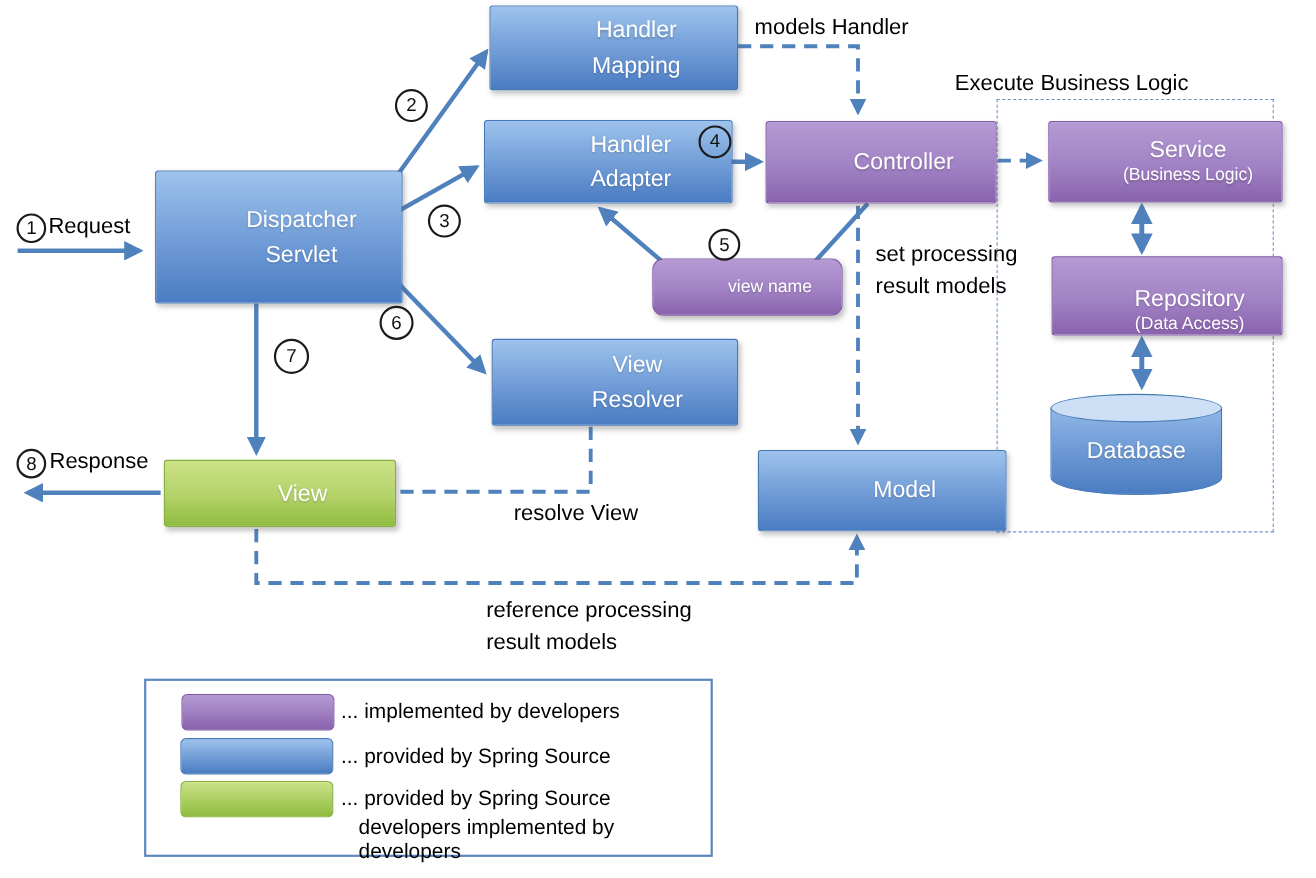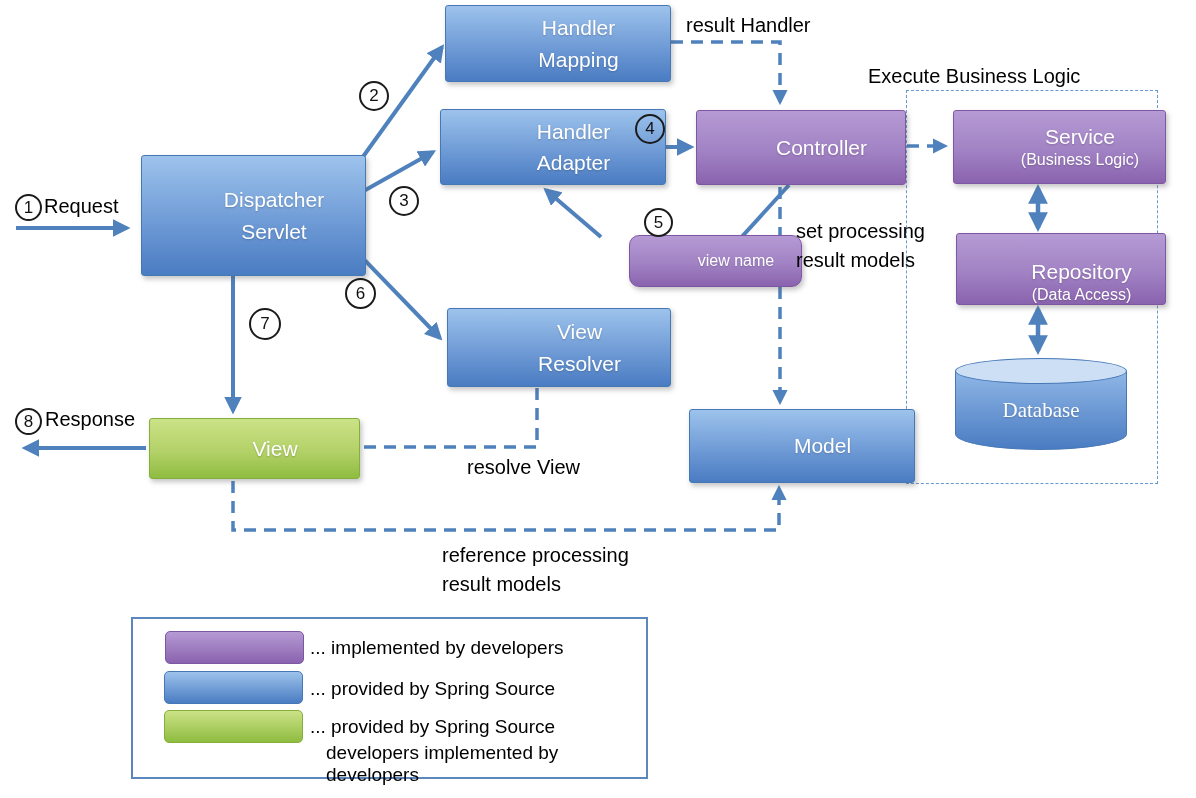--- a/index.html
+++ b/index.html
@@ -18,21 +18,21 @@
         color:#fff;text-align:center;border-radius:3px;
         box-shadow:2px 3px 5px rgba(90,90,90,.35);padding-left:41px;}
   .node .nlabel{font-size:21px;line-height:1.5;white-space:pre-line;text-shadow:0 1px 2px rgba(0,0,0,.2);}
   .node .nsub{font-size:16px;line-height:1.2;margin-top:1px;text-shadow:0 1px 2px rgba(0,0,0,.2);}
   .blue{background:linear-gradient(180deg,var(--blue-box-top) 0%,#6f9bd6 55%,var(--blue-box-bottom) 100%);
         border:1px solid var(--blue-box-border);}
   .purple{background:linear-gradient(180deg,var(--purple-box-top) 0%,#a182c4 55%,var(--purple-box-bottom) 100%);
         border:1px solid var(--purple-box-border);}
   .green{background:linear-gradient(180deg,var(--green-box-top) 0%,#b3d168 55%,var(--green-box-bottom) 100%);
         border:1px solid var(--green-box-border);}
-  .rounded{border-radius:10px;margin-left:36px;}
+  .rounded{border-radius:10px;}
   .small-label .nlabel{font-size:16px;line-height:1.2;}
 
   
   .cylinder{position:absolute;}
   .cyl-body{position:absolute;left:0;right:0;top:13px;bottom:0;
             background:linear-gradient(180deg,#8fb6e6 0%,var(--blue-box-bottom) 100%);
             border:1px solid var(--blue-box-border);
             border-radius:0 0 50% 50% / 0 0 16px 16px;}
   .cyl-top{position:absolute;left:0;right:0;top:0;height:26px;background:var(--database-top);
            border:1px solid var(--blue-box-border);border-radius:50%;box-sizing:border-box;}
@@ -114,21 +114,21 @@
   <div class="node purple" style="left:953px;top:110px;width:170px;height:72px;">
     <div class="nlabel" style="line-height:1.15;">Service</div>
     <div class="nsub">(Business Logic)</div>
   </div>
 
   <div class="node purple" style="left:956px;top:233px;width:167px;height:70px;justify-content:flex-end;">
     <div class="nlabel" style="line-height:1.15;">Repository</div>
     <div class="nsub">(Data Access)</div>
   </div>
 
-  <div class="cylinder" style="left:955px;top:358px;width:172px;height:92px;font-family:Liberation Serif, serif;">
+  <div class="cylinder" style="left:955px;top:358px;width:156px;height:92px;">
     <div class="cyl-body"></div>
     <div class="cyl-top"></div>
     <div class="cyl-label">Database</div>
   </div>
 
   <div class="node purple rounded small-label" style="left:593px;top:235px;width:130px;height:50px;">
     <div class="nlabel">view name</div>
   </div>
 
   <div class="node blue" style="left:447px;top:308px;width:181px;height:77px;">
@@ -150,21 +150,21 @@
   <div class="circ" style="left:359px;top:81px;width:26px;height:26px;">2</div>
   <div class="circ" style="left:389px;top:186px;width:26px;height:26px;">3</div>
   <div class="circ" style="left:635px;top:114px;width:26px;height:26px;">4</div>
   <div class="circ" style="left:644px;top:208px;width:25px;height:25px;">5</div>
   <div class="circ" style="left:345px;top:278px;width:27px;height:27px;">6</div>
   <div class="circ" style="left:249px;top:308px;width:28px;height:28px;">7</div>
 
   <div class="circ" style="left:15px;top:408px;width:23px;height:23px;">8</div>
   <div class="step-label" style="left:45px;top:408px;">Response</div>
 
-  <div class="ann" style="left:686px;top:11px;">result Handler</div>
+  <div class="ann" style="left:686px;top:11px;">models Handler</div>
   <div class="ann" style="left:796px;top:217px;">set processing
 result models</div>
   <div class="ann" style="left:467px;top:453px;">resolve View</div>
   <div class="ann" style="left:442px;top:541px;text-align:left;">reference processing
 result models</div>
 
   <div class="legend" style="left:104px;top:617px;width:513px;height:158px;margin-left:27px;">
     <div class="swatch sw-purple" style="left:32px;top:12px;"></div>
     <div class="legend-text" style="left:177px;top:18px;">... implemented by developers</div>
 

